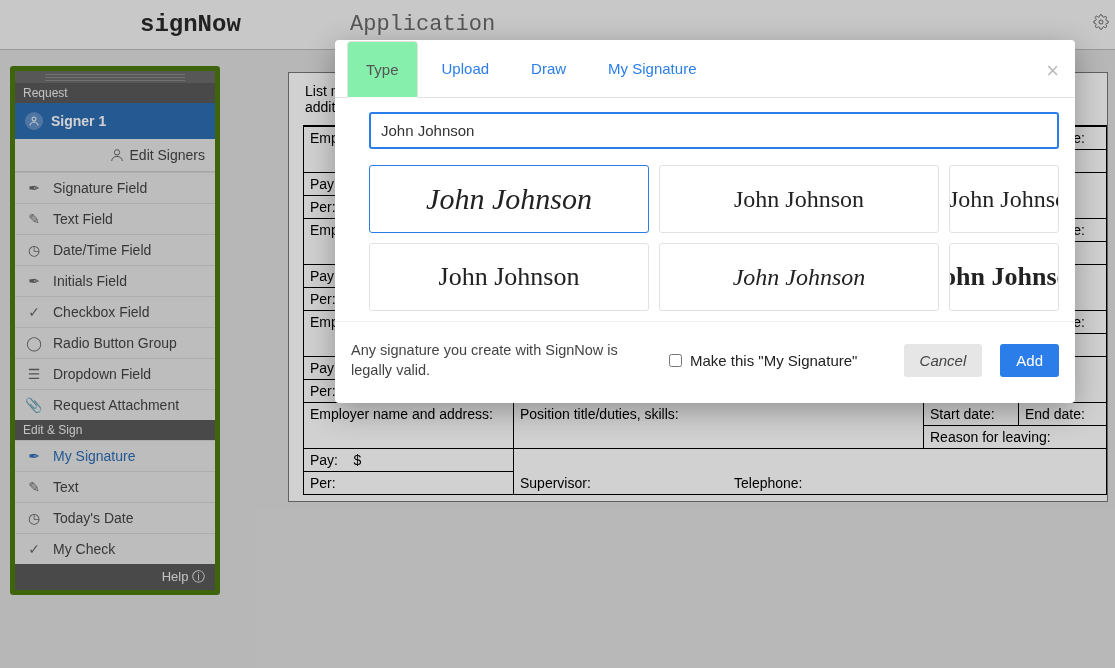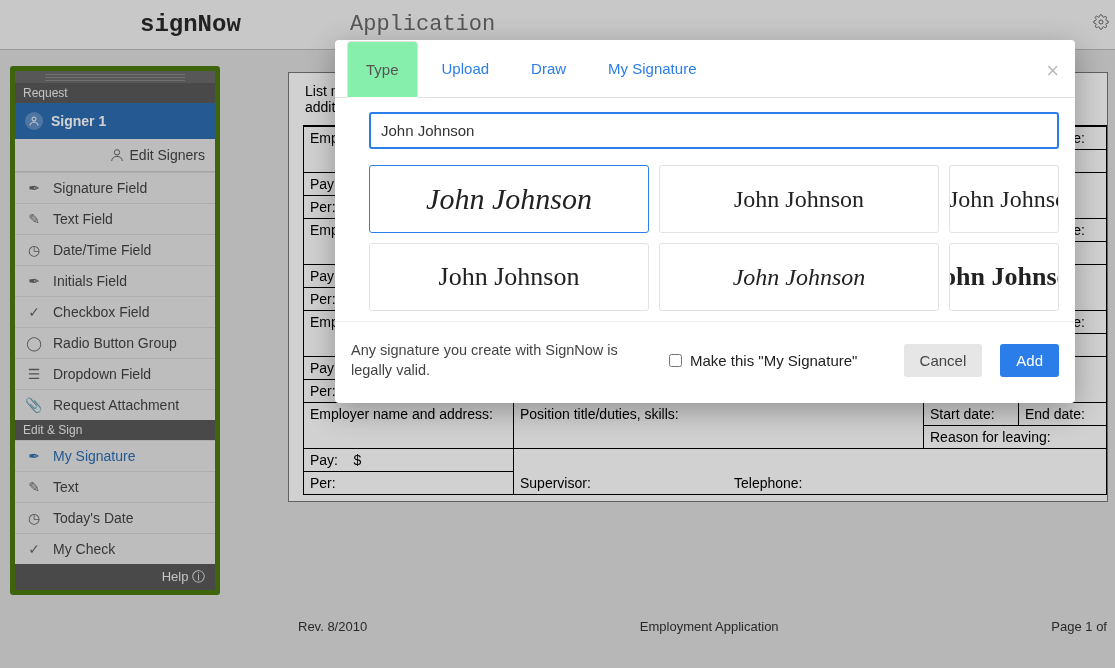--- a/index.html
+++ b/index.html
@@ -233,21 +233,21 @@
     padding: 18px 16px 18px 16px;
     display:flex;
     align-items:center;
     gap:18px;
     border-top:1px solid #eee;
   }
   .legal { flex:0 0 300px; font-size:14.5px; color:#444; line-height:1.4;}
   .chk-wrap { display:flex; align-items:center; gap:8px; font-size:15px; color:#222;}
   .spacer { flex:1; }
   .btn { padding:8px 16px; border-radius:3px; font-size:15px; border:none; cursor:pointer;}
-  .btn-cancel { background:#e6e6e6; color:#444;}
+  .btn-cancel { background:#e6e6e6; color:#444;font-style:italic;}
   .btn-add { background:#2b7de9; color:#fff;}
   svg.ic-svg { width:16px;height:16px; stroke:#666; fill:none; stroke-width:1.5;}
 </style>
 </head>
 <body>
 
 <div class="topbar">
   <div class="brand">signNow</div>
   <div class="doc-title">Application</div>
   <div class="gear-area">
@@ -419,25 +419,20 @@
           <div style="position:absolute;bottom:3px;left:6px;">Supervisor:</div>
           <div style="position:absolute;bottom:3px;left:220px;">Telephone:</div>
         </td>
       </tr>
       <tr>
             <td>Per:</td>
           </tr>
     </tbody>
       </table>
   </div>
-  <div class="doc-footer">
-    <span>Rev. 8/2010</span>
-    <span>Employment Application</span>
-    <span>Page 1 of</span>
-  </div>
 </div>
 
 <div class="dim"></div>
 
 <div class="modal">
   <div class="tabs">
     <div class="tab active">Type</div>
     <div class="tab">Upload</div>
     <div class="tab">Draw</div>
     <div class="tab">My Signature</div>

